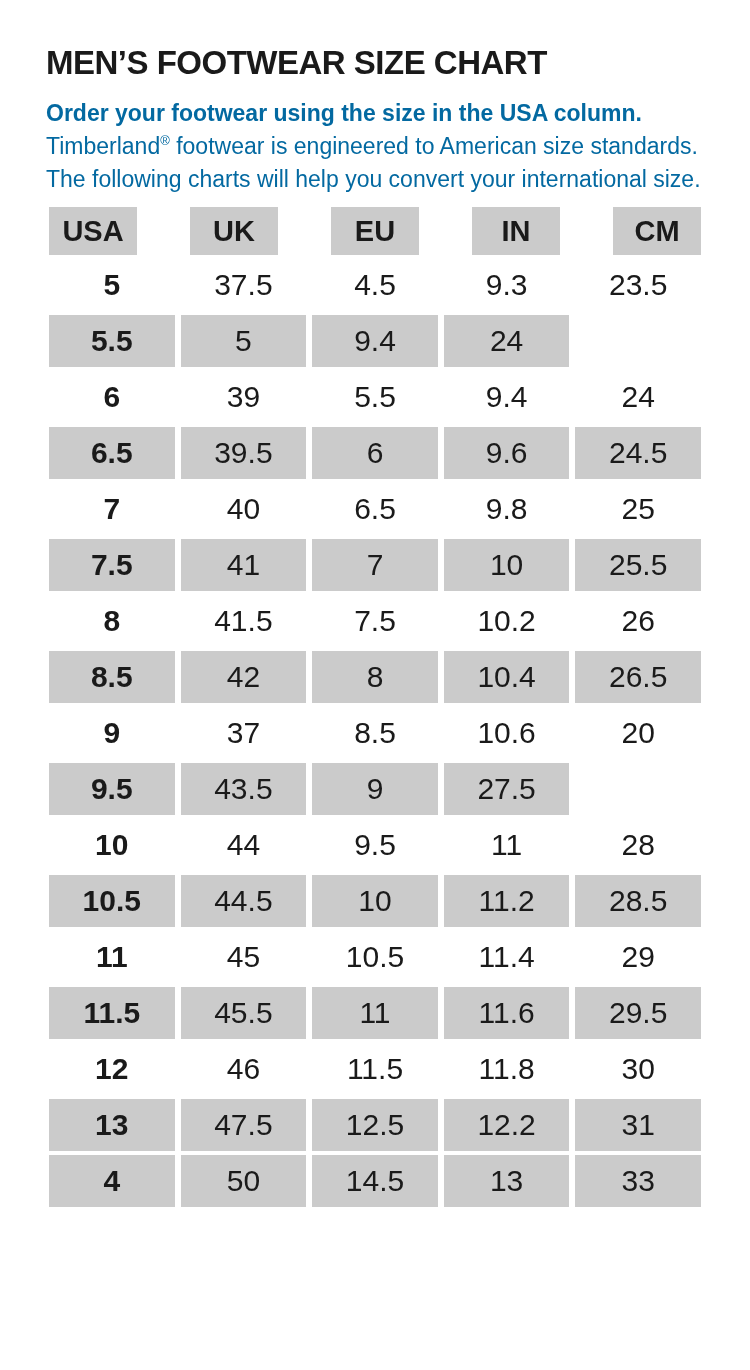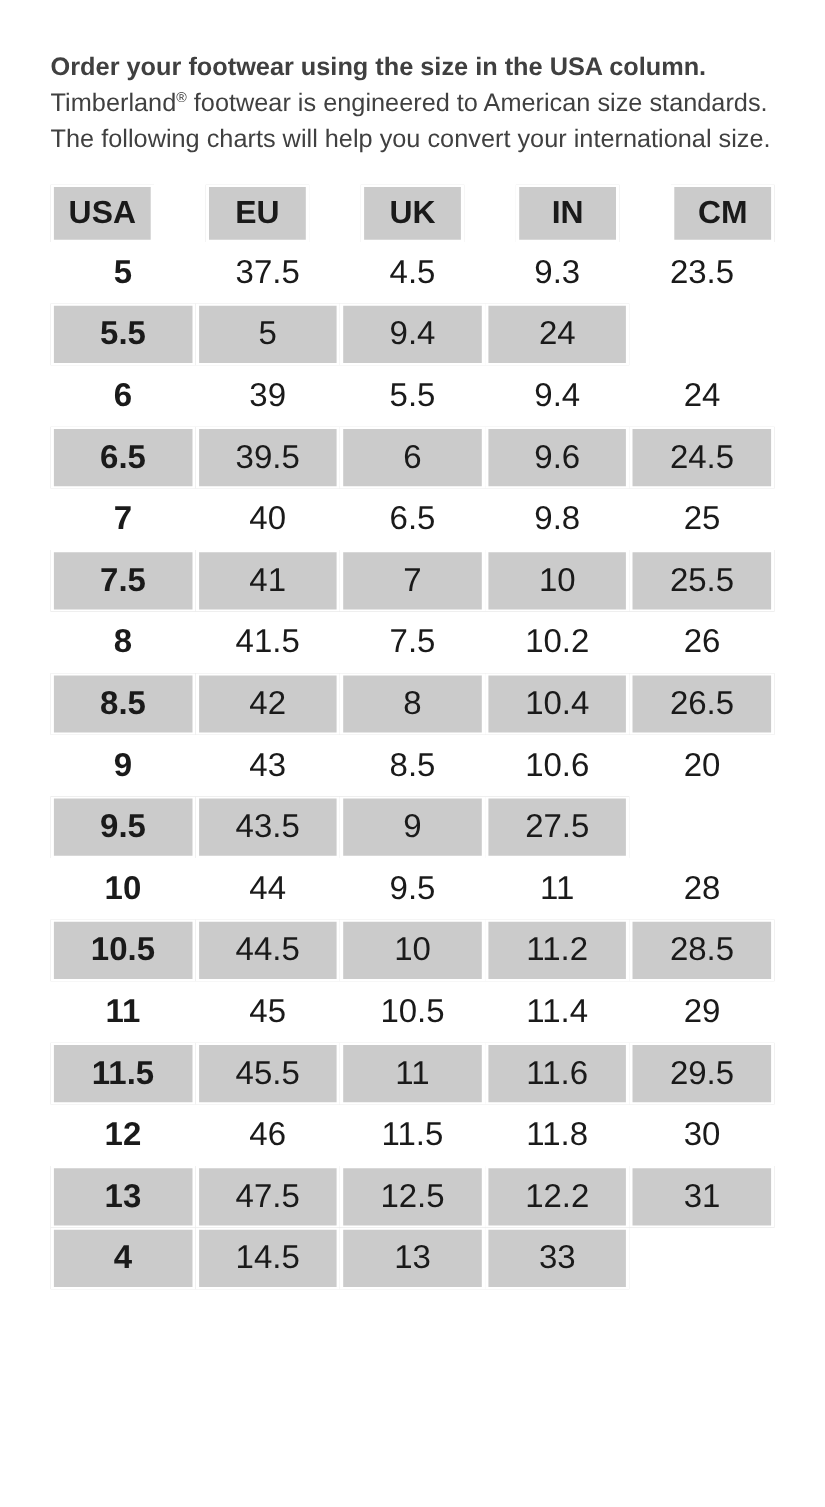--- a/index.html
+++ b/index.html
@@ -20,22 +20,22 @@
     font-weight: 700;
     letter-spacing: -0.5px;
     line-height: 38px;
     margin-bottom: 15px;
     color: #1a1a1a;
   }
   .intro {
     font-size: 23px;
     line-height: 33px;
     max-width: 672px;
-    margin-bottom: 25px;
-    color: #404040;
+    margin-bottom: 9px;
+    color: #0369a1;
   }
   .intro-bold { font-weight: 700; display: block; }
   .reg-mark {
     font-size: 13px;
     vertical-align: super;
     line-height: 0;
   }
   .size-table { width: 658px; }
   .t-row {
     display: grid;
@@ -59,31 +59,32 @@
     border-right: 3px solid #ffffff;
   }
   .t-row.head .cell { font-weight: 700; font-size: 29px; }
   .cell.col-usa { font-weight: 700; }
 </style>
 </head>
 <body>
 
 <div class="page">
 
+  <h1 class="page-title">MEN’S FOOTWEAR SIZE CHART</h1>
 
   <p class="intro">
     <span class="intro-bold">Order your footwear using the size in the USA column.</span><span>Timberland</span><span class="reg-mark">®</span><span> footwear is engineered to American size standards. The following charts will help you convert your international size.</span>
   </p>
 
   <div class="size-table">
 
   <div class="t-row head">
         <div class="cell shade col-usa">USA</div>
+        <div class="cell shade">UK</div>
         <div class="cell shade">EU</div>
-        <div class="cell shade">UK</div>
         <div class="cell shade">IN</div>
         <div class="cell shade">CM</div>
       </div>
       <div class="t-row">
         <div class="cell col-usa">5</div>
         <div class="cell">37.5</div>
         <div class="cell">4.5</div>
         <div class="cell">9.3</div>
         <div class="cell">23.5</div>
       </div>
@@ -130,21 +131,21 @@
       </div>
       <div class="t-row">
         <div class="cell shade col-usa">8.5</div>
         <div class="cell shade">42</div>
         <div class="cell shade">8</div>
         <div class="cell shade">10.4</div>
         <div class="cell shade">26.5</div>
       </div>
       <div class="t-row">
         <div class="cell col-usa">9</div>
-        <div class="cell">43</div>
+        <div class="cell">37</div>
         <div class="cell">8.5</div>
         <div class="cell">10.6</div>
         <div class="cell">20</div>
       </div>
       <div class="t-row">
         <div class="cell shade col-usa">9.5</div>
         <div class="cell shade">43.5</div>
         <div class="cell shade">9</div>
         <div class="cell shade">27.5</div>
       </div>
@@ -185,19 +186,20 @@
       </div>
       <div class="t-row">
         <div class="cell shade col-usa">13</div>
         <div class="cell shade">47.5</div>
         <div class="cell shade">12.5</div>
         <div class="cell shade">12.2</div>
         <div class="cell shade">31</div>
       </div>
       <div class="t-row">
         <div class="cell shade col-usa">4</div>
+        <div class="cell shade">50</div>
         <div class="cell shade">14.5</div>
         <div class="cell shade">13</div>
         <div class="cell shade">33</div>
       </div>
     </div>
 
 </div>
 
 </body></html>

